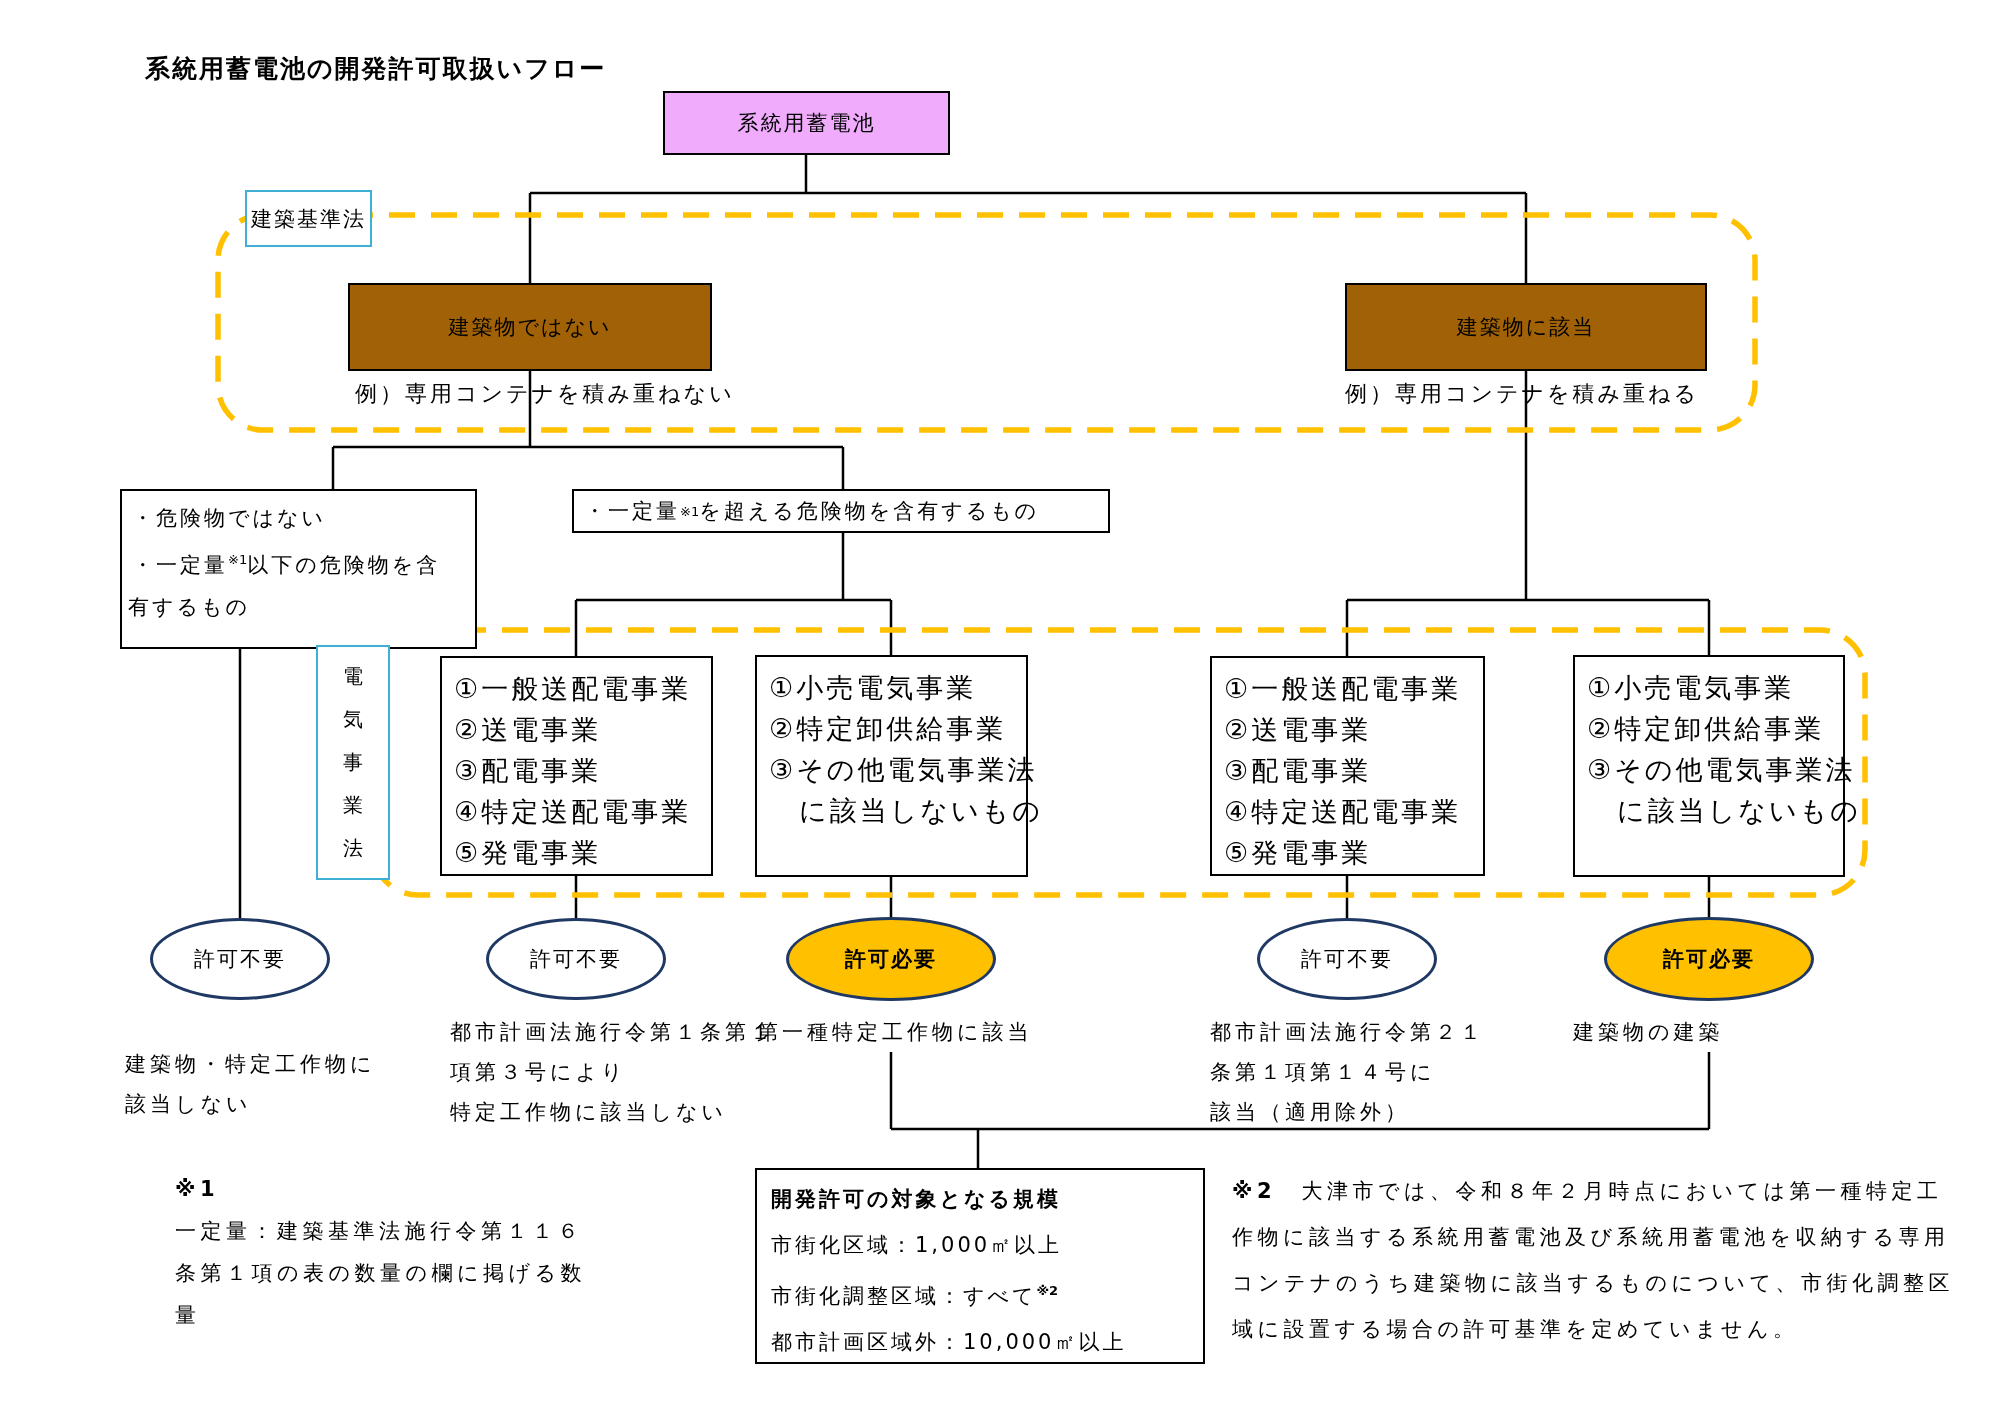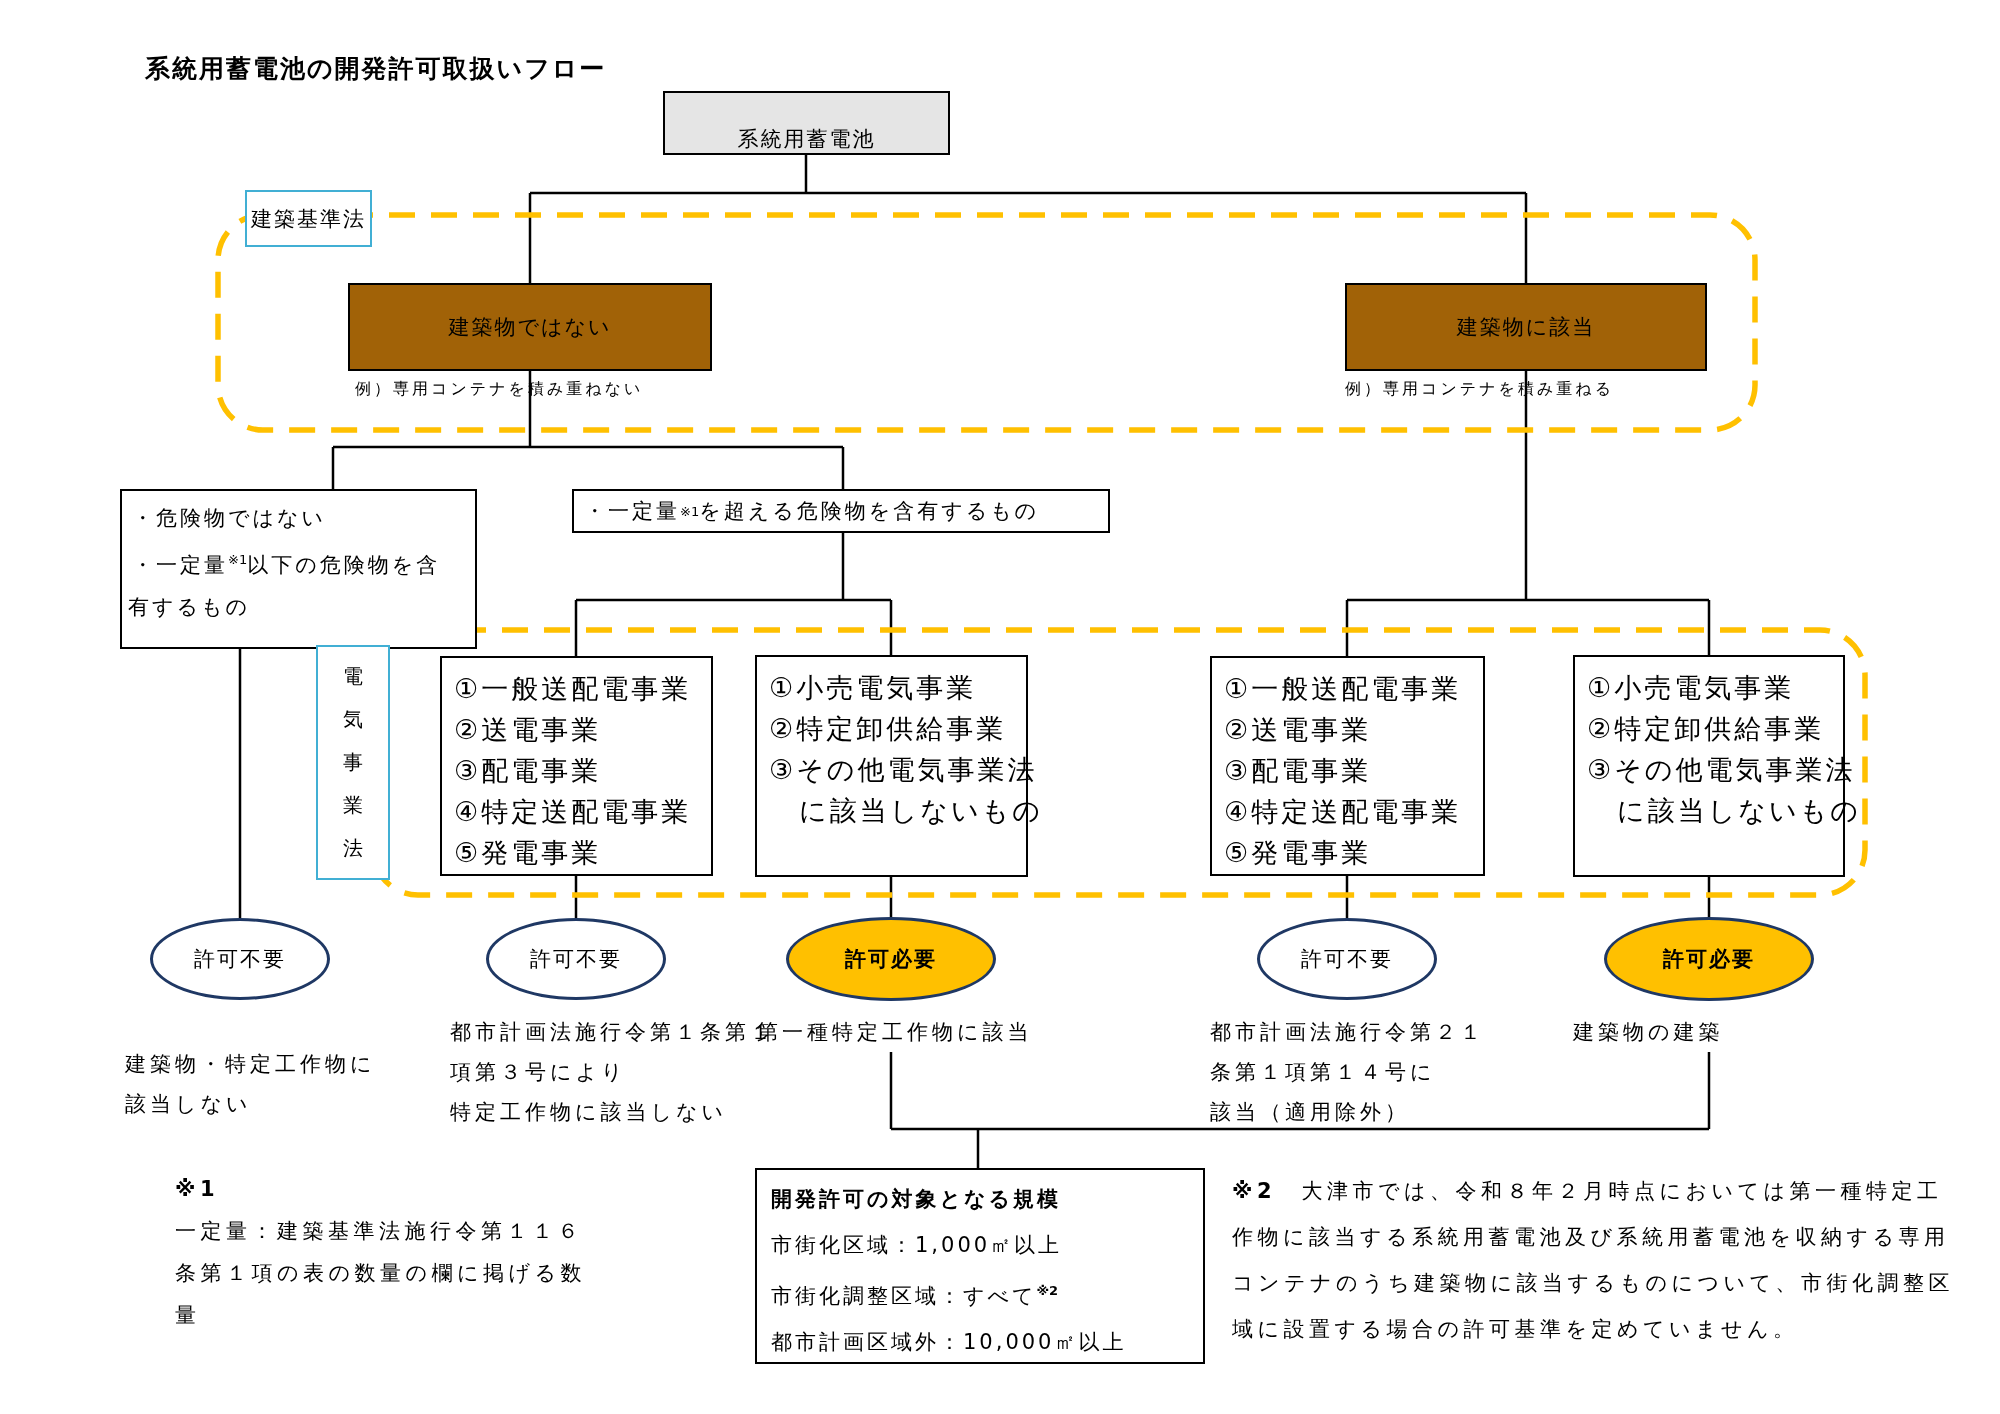--- a/index.html
+++ b/index.html
@@ -3,38 +3,38 @@
 <meta charset="utf-8">
 <style>
   html,body{margin:0;padding:0;background:#fff;}
   body{font-family:"DejaVu Sans","Liberation Sans",sans-serif;color:#000;}
   #canvas{position:relative;width:2000px;height:1414px;background:#fff;overflow:hidden;}
   .abs{position:absolute;box-sizing:border-box;}
   .box{position:absolute;box-sizing:border-box;border:2.5px solid #000;background:#fff;}
   .ctr{display:flex;align-items:center;justify-content:center;text-align:center;}
   .title{font-size:25px;font-weight:bold;letter-spacing:2px;}
   .node-label{font-size:21px;letter-spacing:2px;}
-  .yellow{background:#e5e5e5;align-items:flex-end;}
+  .yellow{background:#f0abfc;}
   .orange{background:#a16207;}
   .pinkbg{background:#F4C7A6;}
   .law-label{position:absolute;box-sizing:border-box;border:2.5px solid #41AFD4;background:#fff;z-index:6;}
   .law-label-h{display:flex;align-items:center;justify-content:center;font-size:21px;letter-spacing:2px;}
   .law-label-v{display:flex;flex-direction:column;align-items:center;justify-content:space-evenly;font-size:20px;}
   .ellipse{position:absolute;box-sizing:border-box;border:3.5px solid #1F3864;border-radius:50%;background:#fff;display:flex;align-items:center;justify-content:center;font-size:21px;letter-spacing:2px;z-index:4;}
   .ellipse.orange{background:#FFC000;font-weight:bold;}
   .listbox{position:absolute;box-sizing:border-box;border:2.5px solid #000;background:#fff;padding:10px 0 0 12px;z-index:3;}
   .listbox .li{font-size:27px;letter-spacing:3px;line-height:41px;white-space:nowrap;}
   .note-text{position:absolute;font-size:21px;letter-spacing:4px;line-height:40px;white-space:pre-line;}
   .smallnote{position:absolute;font-size:21px;letter-spacing:4.5px;line-height:46px;}
   .smallnote .ln{white-space:nowrap;}
   .bold{font-weight:bold;}
   sup.fn{font-size:13px;vertical-align:super;letter-spacing:0;}
   svg{position:absolute;left:0;top:0;z-index:1;}
   .z5{z-index:5;}
-  .example{position:absolute;font-size:16px;letter-spacing:3px;white-space:nowrap;z-index:5;}
+  .example{position:absolute;font-size:22px;letter-spacing:3px;white-space:nowrap;z-index:5;}
 </style>
 </head>
 <body>
 
 <div id="canvas">
 
   <svg width="2000" height="1414" viewBox="0 0 2000 1414">
     <g stroke="#000" stroke-width="2.5" fill="none">
       <path d="M806,155 V193"></path>
       <path d="M530,193 H1526"></path>

